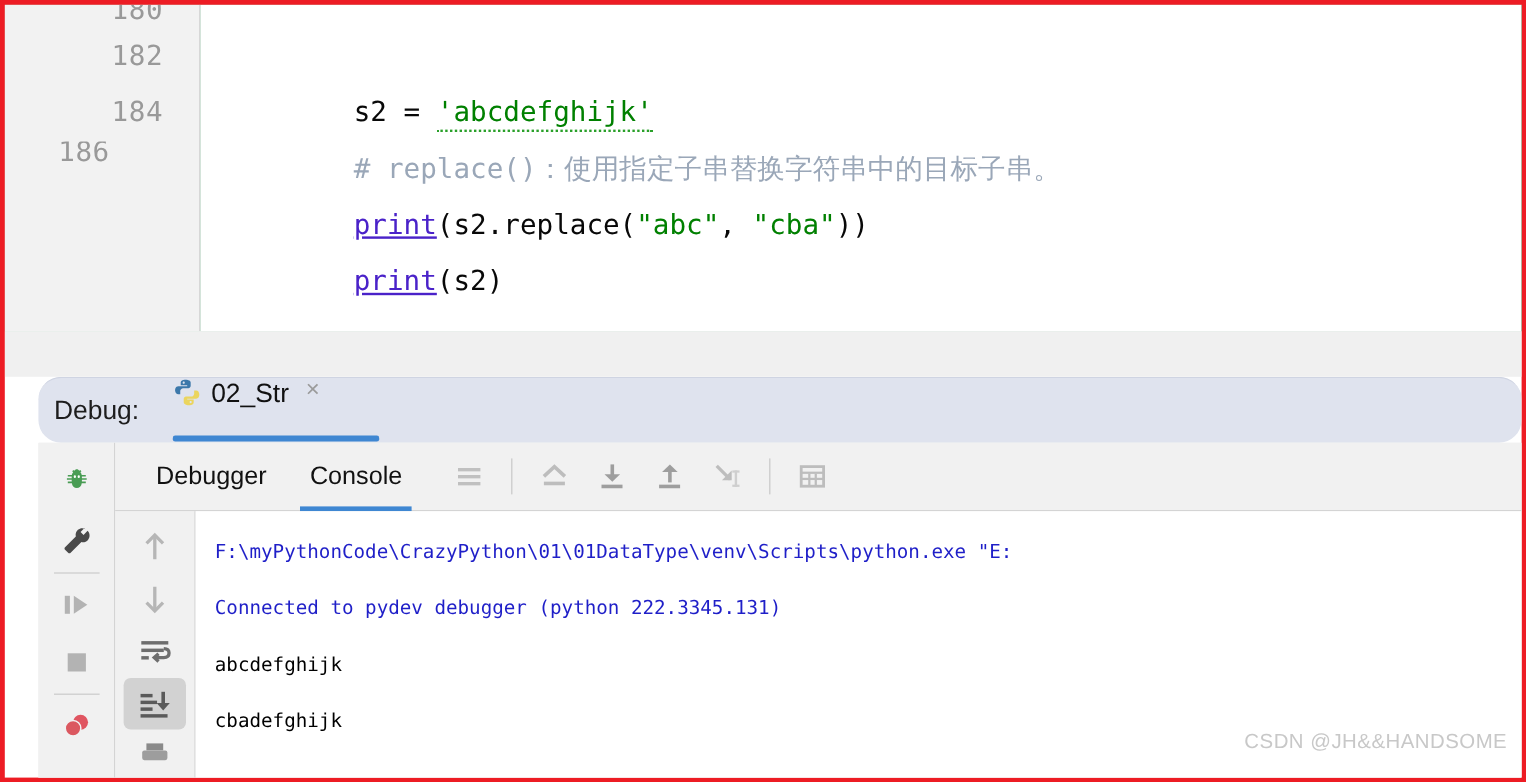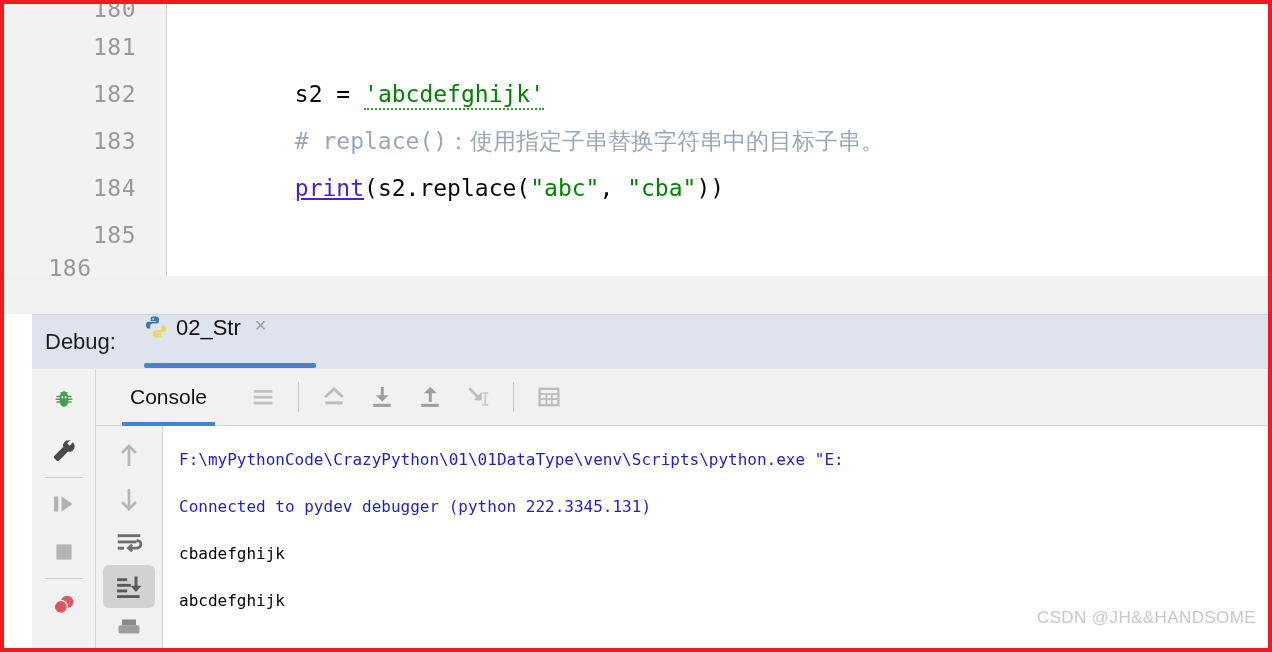--- a/index.html
+++ b/index.html
@@ -90,20 +90,21 @@
   
   #debug-header {
     position: absolute;
     left: 28px; top: 310px;
     width: 1236px;
     height: 55px;
     background: #dfe3ee;
     border-top: 1px solid #cfd4e2;
     display: flex;
     align-items: center;
+    border-radius: 19px;
   }
 
   #debug-label {
     margin-left: 13px;
     font-size: 22px;
     color: #1d1d1d;
     font-family: "Liberation Sans", sans-serif;
   }
 
   #run-tab {
@@ -256,43 +257,43 @@
 </style>
 </head>
 <body>
 
 <div id="frame">
 
   <div id="editor">
 
     <div id="gutter">
       <div class="lno" style="height:20px;line-height:10px;overflow:hidden;">180</div>
-      <div class="lno">181</div>
       <div class="lno">182</div>
-      <div class="lno">183</div>
       <div class="lno">184</div>
-      <div class="lno">185</div>
       <div class="lno" style="height:20px;line-height:18px;overflow:hidden;text-align:center;">186</div>
     </div>
 
     <div id="code">
       <div class="cline" style="height:20px;line-height:10px;"></div>
 
       <div class="cline">
         <span class="tok-plain">s2 = </span><span class="tok-str typo">'abcdefghijk'</span>
       </div>
 
       <div class="cline">
         <span class="tok-cmt"># replace()：使用指定子串替换字符串中的目标子串。</span>
       </div>
 
       <div class="cline">
         <span class="tok-kw">print</span><span class="tok-plain">(s2.replace(</span><span class="tok-str">"abc"</span><span class="tok-plain">, </span><span class="tok-str">"cba"</span><span class="tok-plain">))</span>
       </div>
 
+      <div class="cline">
+        <span class="tok-kw">print</span><span class="tok-plain">(s2)</span>
+      </div>
 
       <div class="cline"></div>
       <div class="cline" style="height:20px;"></div>
     </div>
   </div>
 
   <div id="editor-splitter"></div>
 
   <div id="debug-header">
     <span id="debug-label">Debug:</span>
@@ -350,20 +351,24 @@
           <circle cx="14.5" cy="9.5" r="5" fill="#E05561"></circle>
           <circle cx="9.5" cy="13.5" r="5.2" fill="#DB5860" stroke="#f1f1f1" stroke-width="1"></circle>
         </svg>
       </div>
     </div>
 
     <div id="rightpane">
 
       <div id="tabbar">
 
+        <div class="subtab">
+          <span>Debugger</span>
+
+        </div>
 
         <div class="subtab active">
           <span>Console</span>
           <span class="uline"></span>
         </div>
 
         <div class="tbbtn" style="margin-left:14px;">
           <svg width="28" height="28" viewBox="0 0 24 24" xmlns="http://www.w3.org/2000/svg">
             <rect x="4" y="6" width="16" height="2.4" fill="#c0c0c0"></rect>
             <rect x="4" y="11" width="16" height="2.4" fill="#c0c0c0"></rect>
@@ -462,22 +467,22 @@
             <svg width="28" height="24" viewBox="0 0 24 20" xmlns="http://www.w3.org/2000/svg">
               <rect x="6" y="1" width="12" height="5" fill="#8a8a8a"></rect>
               <rect x="3" y="6" width="18" height="7" rx="1.5" fill="#9d9d9d"></rect>
             </svg>
           </div>
         </div>
 
         <div id="consoleout">
           <div class="oline cmd">F:\myPythonCode\CrazyPython\01\01DataType\venv\Scripts\python.exe "E:</div>
           <div class="oline cmd">Connected to pydev debugger (python 222.3345.131)</div>
+          <div class="oline">abcdefghijk</div>
           <div class="oline">cbadefghijk</div>
-          <div class="oline">abcdefghijk</div>
         </div>
       </div>
     </div>
   </div>
 
   <div id="watermark">CSDN @JH&amp;&amp;HANDSOME</div>
 
 </div>
 
 </body></html>

